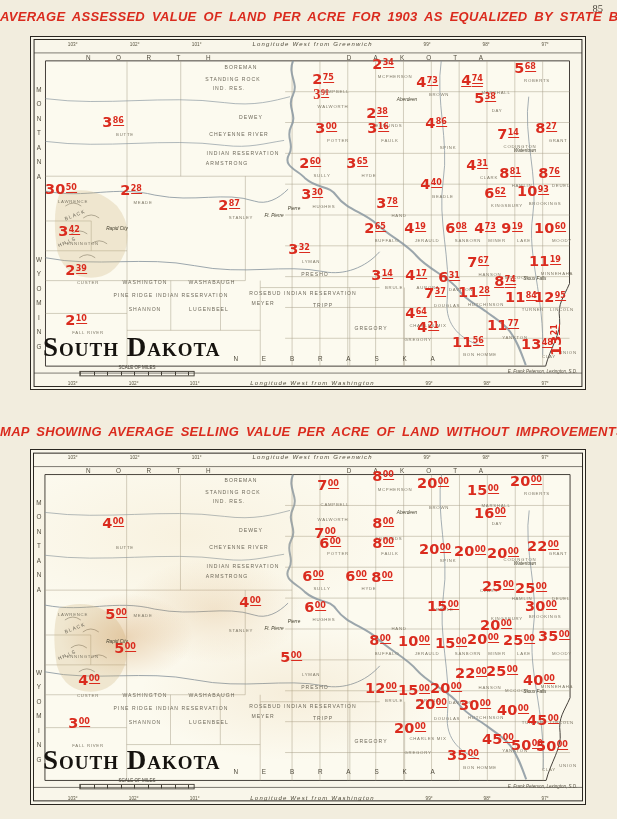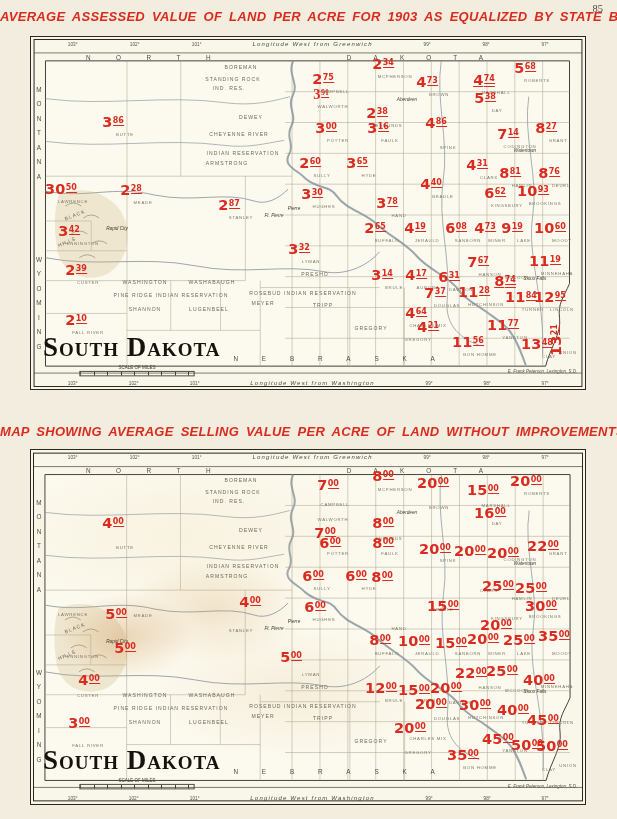--- a/index.html
+++ b/index.html
@@ -246,21 +246,21 @@
     <span class="val" style="left: 443px; top: 255px;"><span class="vd">11</span><span class="vc">28</span></span>
     <span class="val" style="left: 490px; top: 260px;"><span class="vd">11</span><span class="vc">84</span></span>
     <span class="val" style="left: 519px; top: 260px;"><span class="vd">12</span><span class="vc">95</span></span>
     <span class="val" style="left: 385px; top: 276px;"><span class="vd">4</span><span class="vc">64</span></span>
     <span class="val" style="left: 385px; top: 290px; margin-left: 12px;"><span class="vd">4</span><span class="vc">21</span></span>
     <span class="val" style="left: 472px; top: 288px;"><span class="vd">11</span><span class="vc">77</span></span>
     <span class="val" style="left: 437px; top: 305px;"><span class="vd">11</span><span class="vc">56</span></span>
     <span class="val" style="left: 506px; top: 307px;"><span class="vd">13</span><span class="vc">48</span></span>
     <span class="val vert" style="left: 525px; top: 303px;"><span class="vd">13</span><span class="vc">21</span></span>
     <span class="val" style="left: 396px; top: 45px;"><span class="vd">4</span><span class="vc">73</span></span>
-    <span class="val" style="left: 453px; top: 43px; text-decoration: underline;"><span class="vd">4</span><span class="vc">74</span></span>
+    <span class="val" style="left: 441px; top: 43px; text-decoration: underline;"><span class="vd">4</span><span class="vc">74</span></span>
     <span class="val" style="left: 494px; top: 31px;"><span class="vd">5</span><span class="vc">68</span></span>
     <span class="val" style="left: 454px; top: 61px;"><span class="vd">5</span><span class="vc">38</span></span>
     <span class="val" style="left: 405px; top: 86px;"><span class="vd">4</span><span class="vc">86</span></span>
     <span class="val" style="left: 477px; top: 97px;"><span class="vd">7</span><span class="vc">14</span></span>
     <span class="val" style="left: 515px; top: 91px;"><span class="vd">8</span><span class="vc">27</span></span>
     <span class="val" style="left: 446px; top: 128px;"><span class="vd">4</span><span class="vc">31</span></span>
     <span class="val" style="left: 479px; top: 136px;"><span class="vd">8</span><span class="vc">81</span></span>
     <span class="val" style="left: 518px; top: 136px;"><span class="vd">8</span><span class="vc">76</span></span>
     <span class="val" style="left: 400px; top: 147px;"><span class="vd">4</span><span class="vc">40</span></span>
     <span class="val" style="left: 464px; top: 156px;"><span class="vd">6</span><span class="vc">62</span></span>

